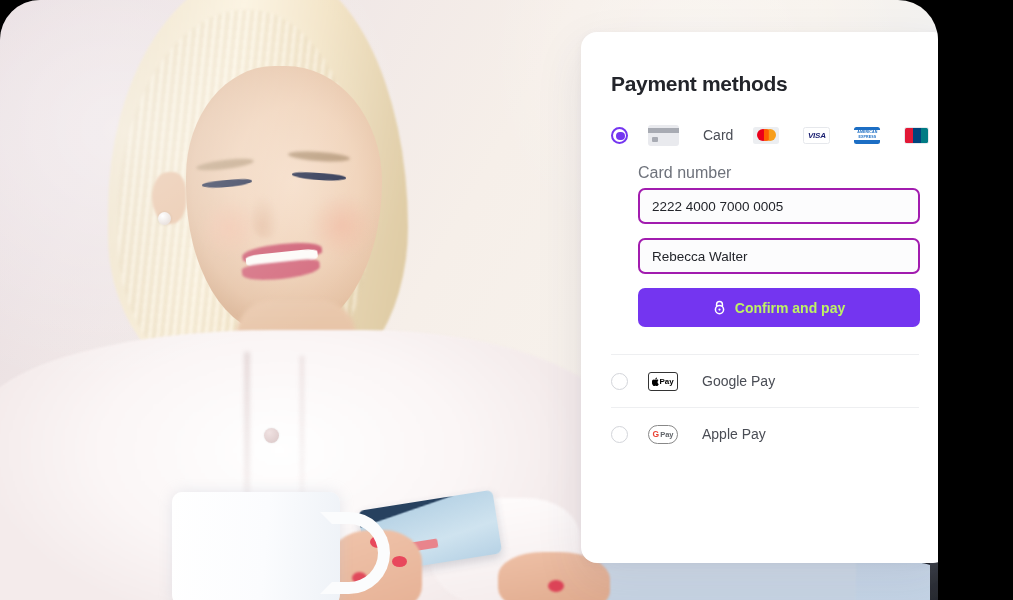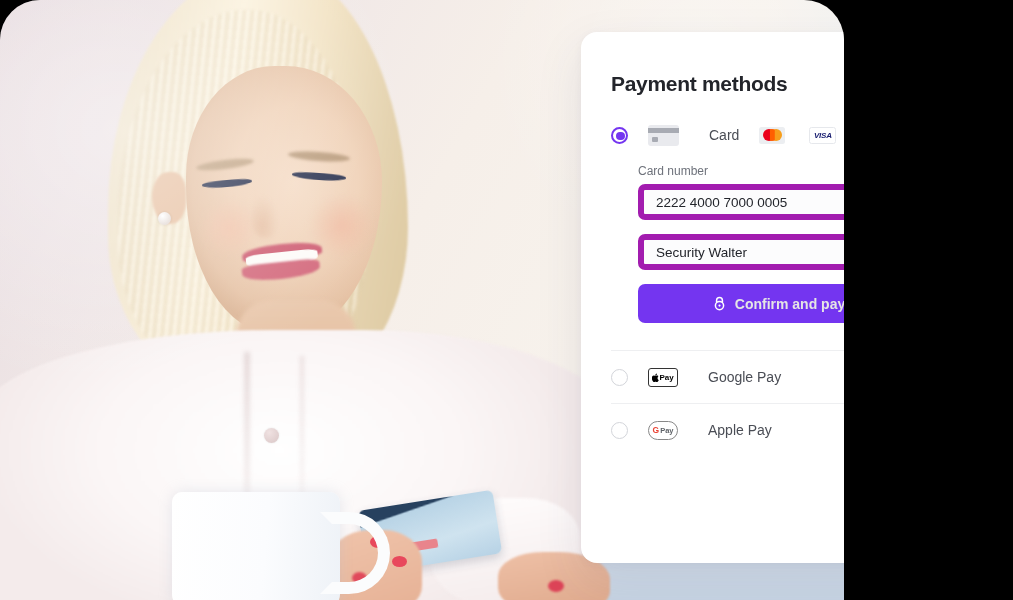--- a/index.html
+++ b/index.html
@@ -7,21 +7,21 @@
   html, body {
     width: 1013px;
     height: 600px;
     overflow: hidden;
     background: #000;
     font-family: "Liberation Sans", sans-serif;
   }
 
   #scene {
     position: relative;
-    width: 844px;
+    width: 938px;
     height: 600px;
     border-radius: 40px 40px 0 0;
     overflow: hidden;
   }
 
   
   .photo {
     position: absolute;
     inset: 0;
     background:
@@ -234,21 +234,21 @@
     content: "";
     position: absolute;
     left: 3.2px; top: 3.2px;
     width: 8.6px; height: 8.6px;
     border-radius: 50%;
     background: #7435f0;
   }
   .method-label {
     font-size: 14px;
     color: #4a4d55;
-    margin-left: 30px;
+    margin-left: 24px;
   }
 
   
   .card-glyph {
     width: 31px; height: 21px;
     border-radius: 3px;
     background: #e9eaee;
     margin-left: 20px;
     position: relative;
     flex: 0 0 auto;
@@ -347,48 +347,48 @@
     font-size: 8px; font-weight: bold;
     flex: 0 0 auto;
     gap: 1px;
   }
   .gpay-g { color: #ea4335; font-size: 8.5px; font-weight: bold; }
   .gpay-pay { color: #5f6368; font-size: 7.5px; }
 
   
   .form { padding-left: 27px; padding-top: 5px; }
   .field-label {
-    font-size: 12px;
+    font-size: 16px;
     color: #6e727b;
     margin-bottom: 6px;
   }
   .input {
     width: 282px;
     height: 36px;
-    border: 6px solid #a21caf;
+    border: 2px solid #a21caf;
     border-radius: 7px;
     background: #fcfcfd;
     display: flex;
     align-items: center;
     padding: 0 12px;
     font-size: 13.5px;
     color: #23252b;
   }
   .row2 { display: flex; gap: 12px; }
   .col { }
   .col .input { width: 120px; }
   .field { margin-bottom: 14px; }
 
   .pay-btn {
     width: 282px;
     height: 39px;
     background: #7435f0;
     border: none;
     border-radius: 7px;
-    color: #e5e5e5;
+    color: #bef264;
     font-size: 14px;
     font-weight: bold;
     display: flex;
     align-items: center;
     justify-content: center;
     gap: 9px;
     cursor: pointer;
     font-family: "Liberation Sans", sans-serif;
   }
 
@@ -494,21 +494,21 @@
 
       <div class="field">
         <div class="field-label">Card number</div>
         <div class="input" placeholder="1234 1234 1234 1234">2222 4000 7000 0005</div>
       </div>
 
       <div class="row2">
       </div>
 
       <div class="field">
-        <div class="input" placeholder="Full name">Security Walter</div>
+        <div class="input" placeholder="Full name">Rebecca Walter</div>
       </div>
 
       <button class="pay-btn">
         <span style="display:flex;align-items:center;">
           <svg width="13" height="15" viewBox="0 0 13 15" fill="none" aria-hidden="true">
             <path d="M3.6 6.2V4.3a2.9 2.9 0 0 1 5.8 0v1.9" stroke="#fff" stroke-width="1.5" stroke-linecap="round"></path>
             <circle cx="6.5" cy="9.6" r="4.1" stroke="#fff" stroke-width="1.5"></circle>
             <circle cx="6.5" cy="9.6" r="1.1" fill="#fff"></circle>
           </svg>
         </span>

